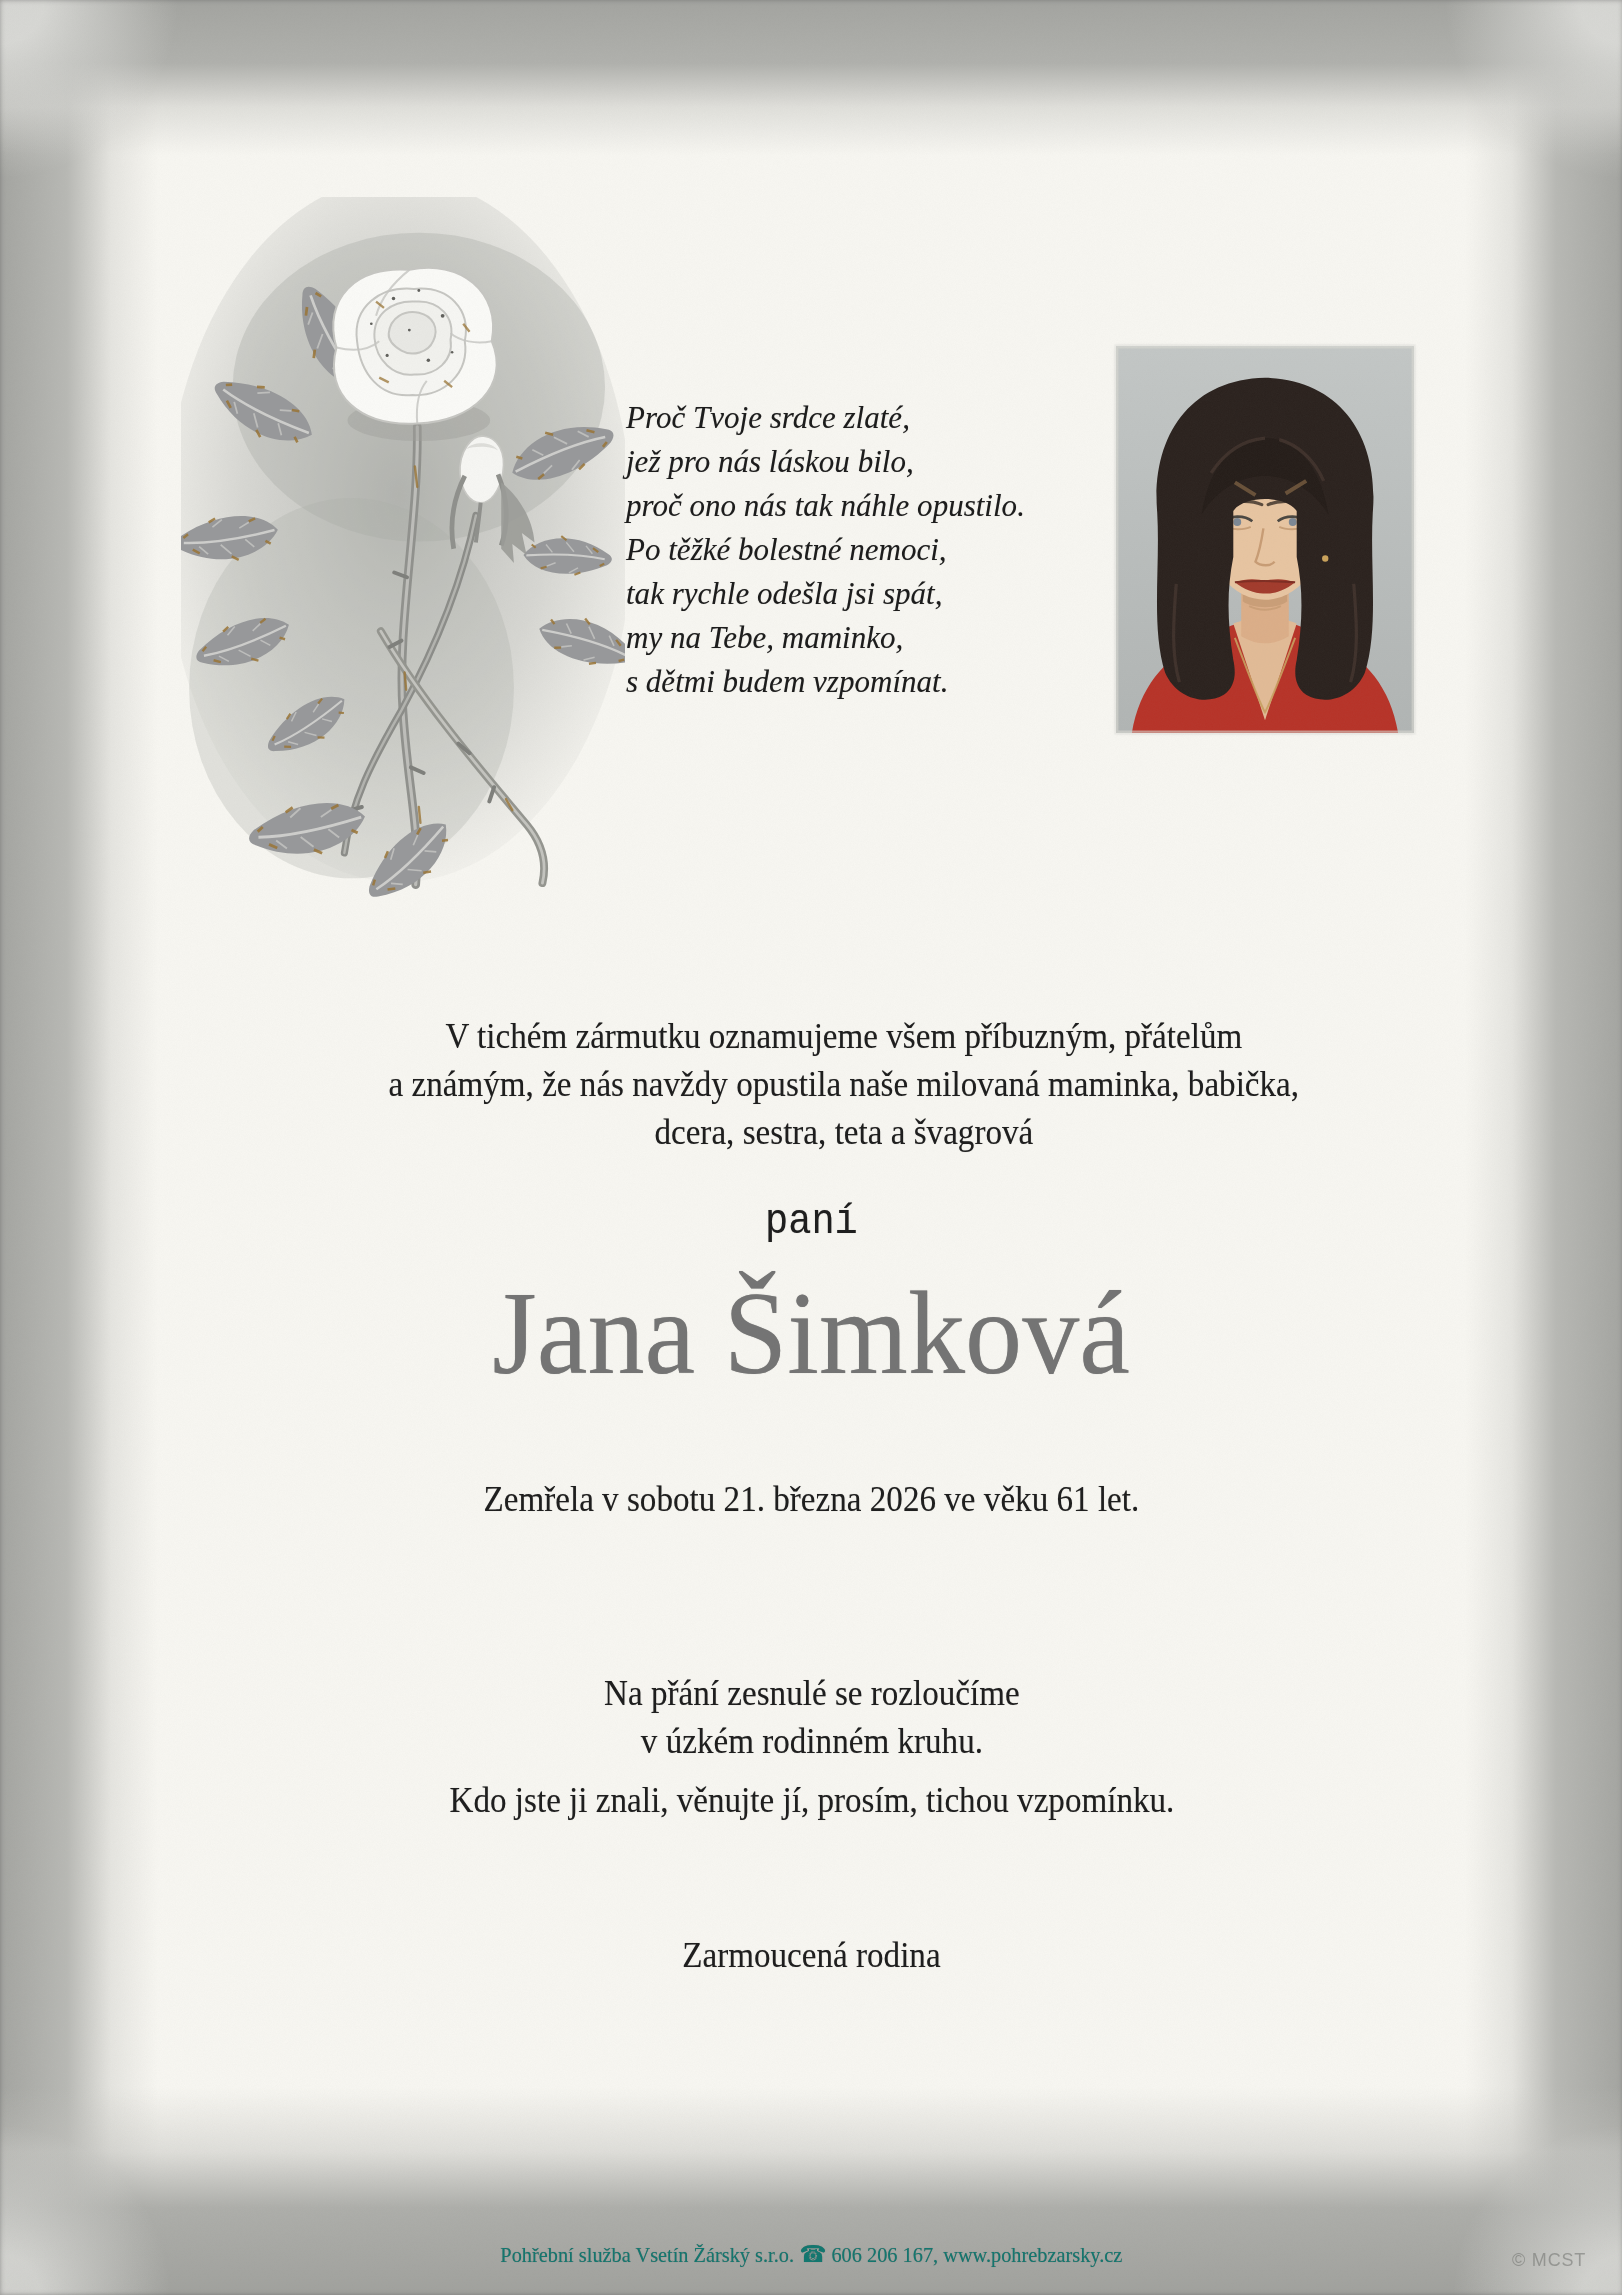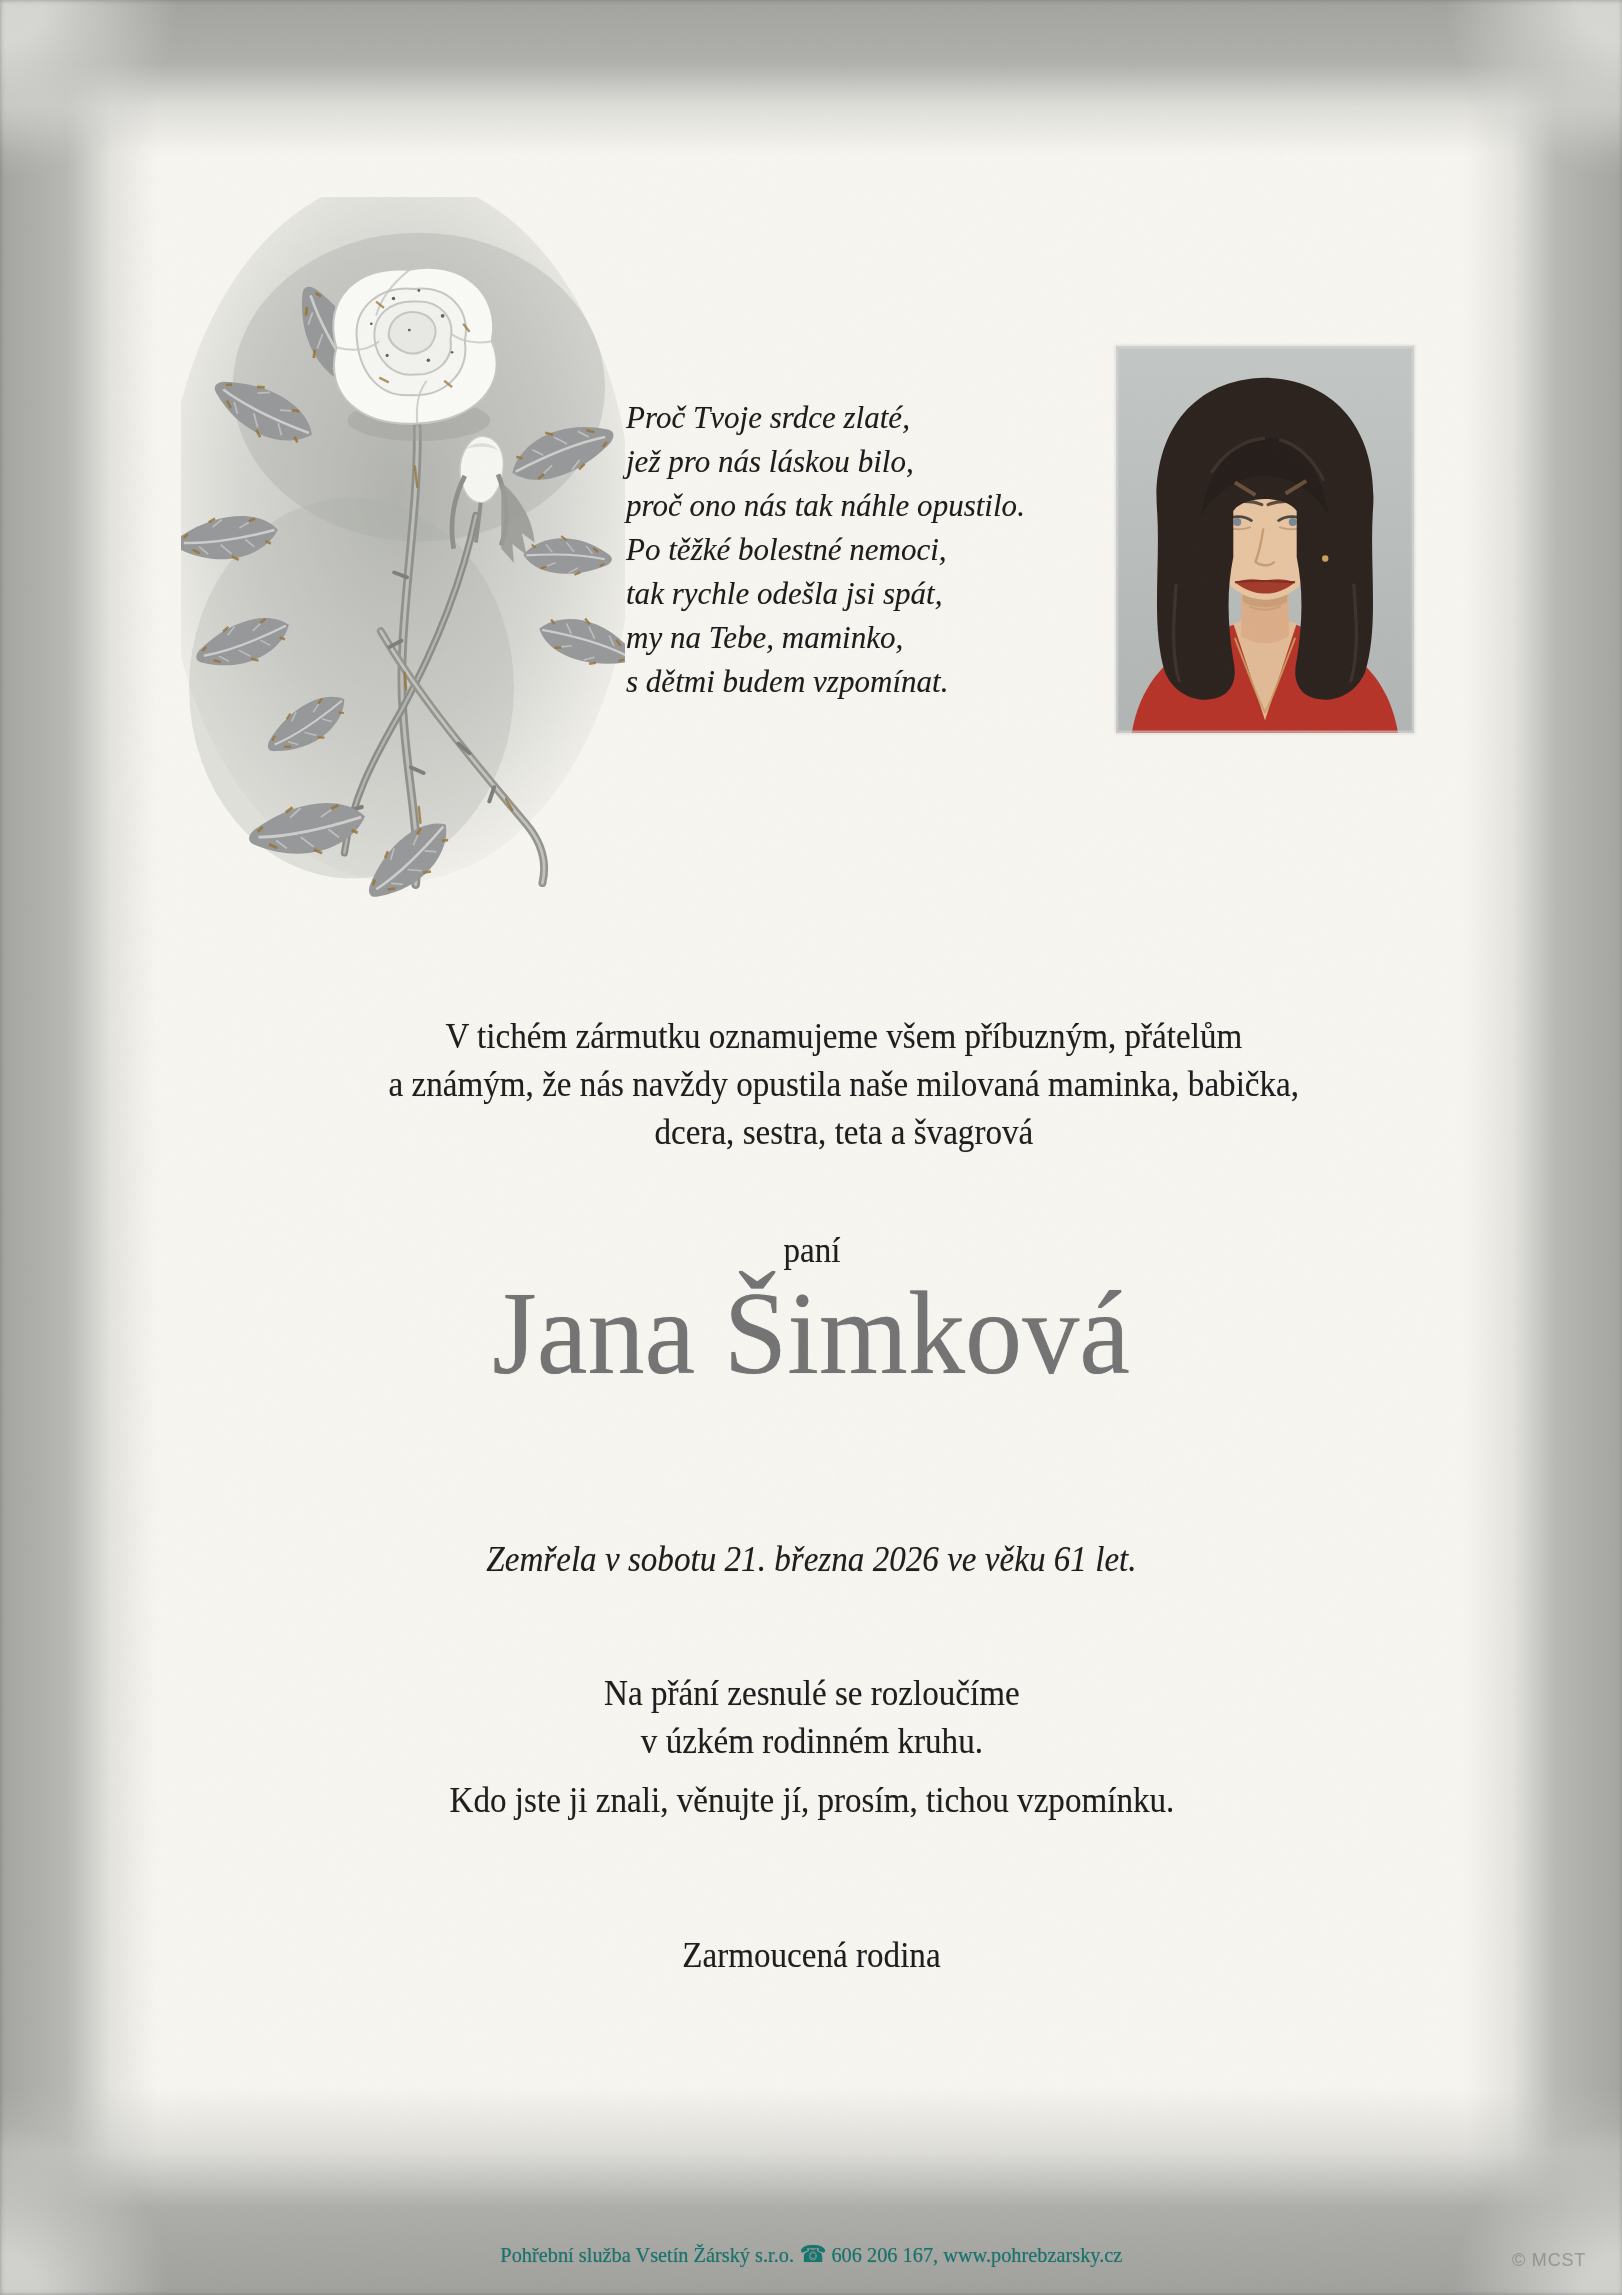--- a/index.html
+++ b/index.html
@@ -26,24 +26,24 @@
        text-shadow:0 0 0.8px rgba(25,25,25,.38);}
   .cond{display:inline-block;transform:scaleX(.92);transform-origin:50% 0;}
   .poem{
     position:absolute;left:626px;top:395px;width:475px;z-index:10;
     font-style:italic;font-size:32px;line-height:44px;
     white-space:pre-line;text-align:left;color:#191919;
     text-shadow:0 0 0.8px rgba(25,25,25,.35);
     transform:scaleX(.97);transform-origin:0 0;
   }
   .announcement{top:964px;font-size:36px;line-height:48px;white-space:pre-line;padding-left:32px;}
-  .salutation{top:1230px;font-size:36px;line-height:40px;}
+  .salutation{top:1202px;font-size:42px;line-height:40px;font-family:Liberation Mono, monospace;}
   .name{top:1260px;font-size:119px;line-height:147px;color:#737373;}
   .name .cond{transform:scaleX(.96);}
-  .death{top:1535px;font-size:36px;line-height:48px;font-style:italic;}
+  .death{top:1475px;font-size:36px;line-height:48px;}
   .farewell{top:1621px;font-size:36px;line-height:48px;white-space:pre-line;}
   .remembrance{top:1776px;font-size:36px;line-height:48px;}
   .signoff{top:1931px;font-size:36px;line-height:48px;}
   .footer{top:2241px;font-size:21.4px;line-height:27px;color:#0f766e;z-index:12;}
   .footer .cond{transform:scaleX(.95);}
   .footer .tel{font-family:"DejaVu Sans", sans-serif;font-size:23px;}
   .watermark{
     position:absolute;left:1512px;top:2250px;z-index:12;
     font-family:"Liberation Sans", sans-serif;font-size:18px;
     color:rgba(110,112,108,.55);letter-spacing:0.8px;text-align:left;

